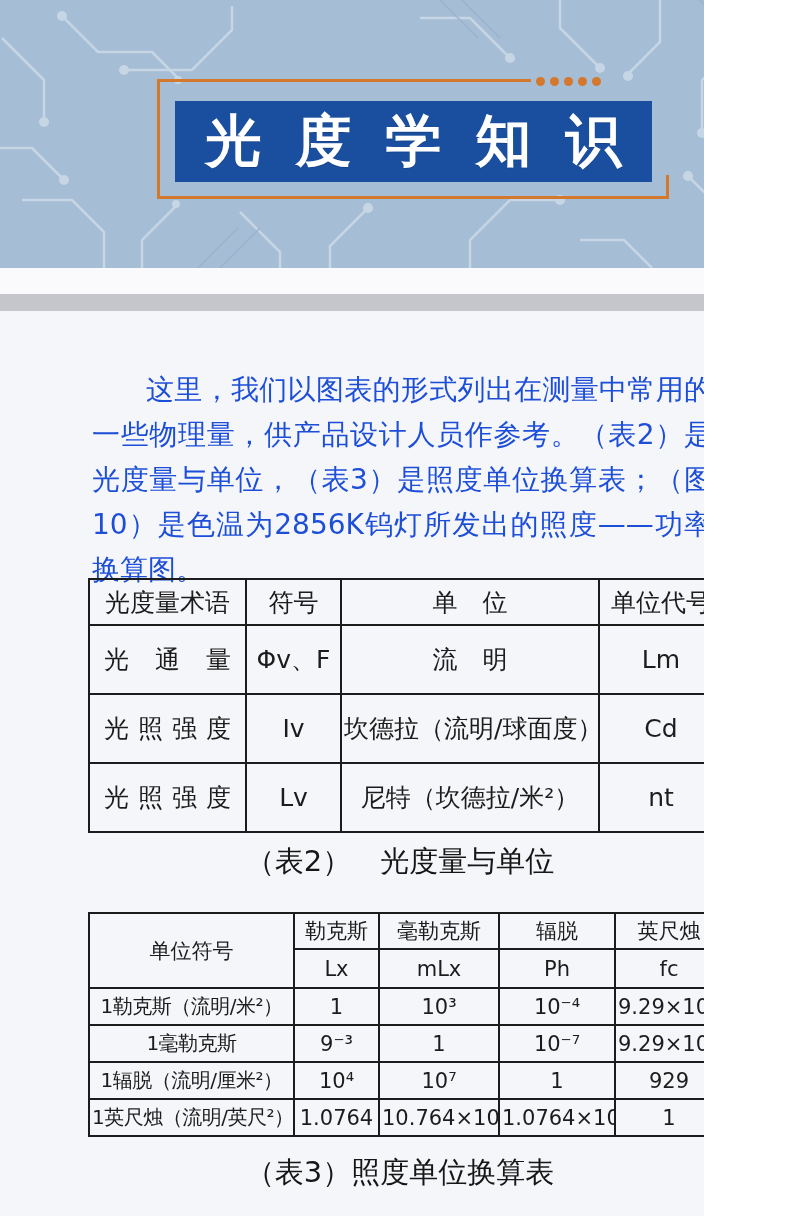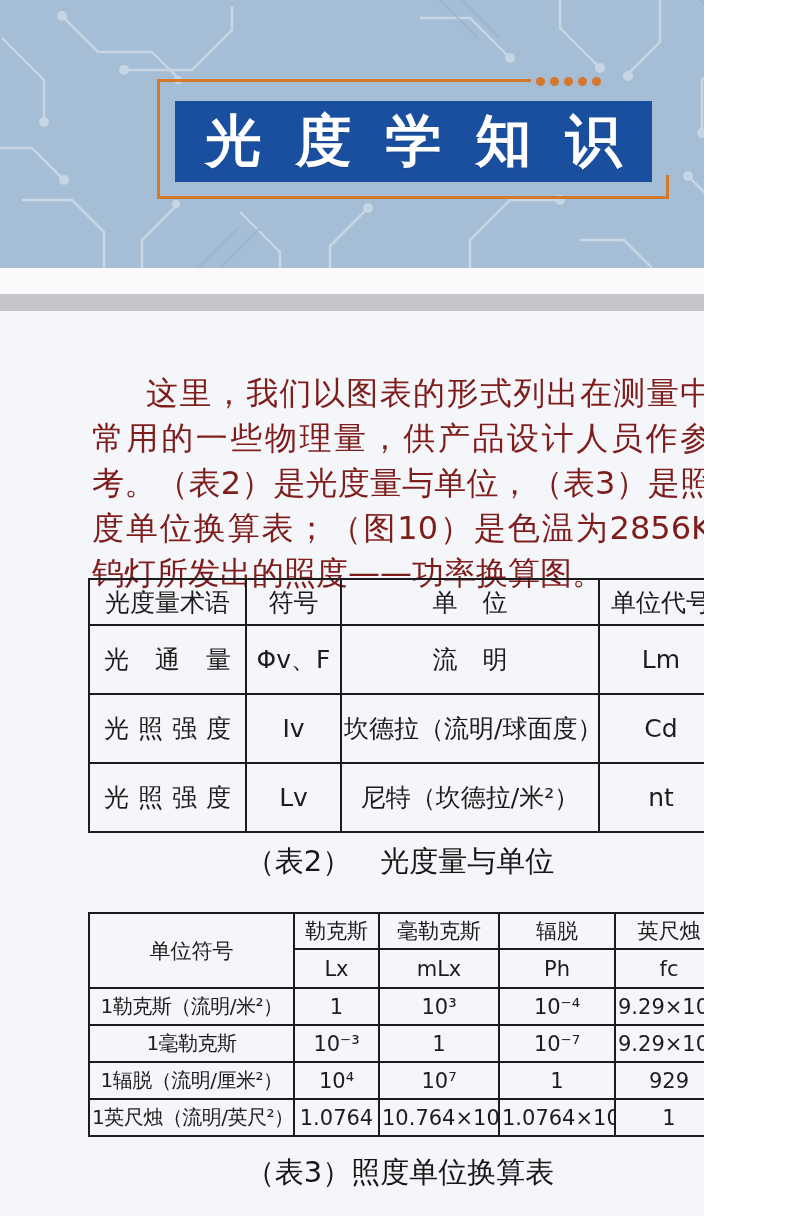--- a/index.html
+++ b/index.html
@@ -35,21 +35,21 @@
     text-shadow:0 1px 0 rgba(0,0,0,.15);
   }
 
   
   .band-white { position:absolute; left:0; top:268px; width:800px; height:26px; background:#fafafc; }
   .band-gray  { position:absolute; left:0; top:294px; width:800px; height:17px; background:#c5c6cc; }
 
   
   .intro {
     position:absolute; left:92px; top:339px; width:620px;
-    font-size:32px; line-height:45px; color:#7f1d1d;
+    font-size:28px; line-height:45px; color:#1d4ed8;
     text-align:justify; text-indent:54px;
   }
 
   
   table.tbl {
     position:absolute; border-collapse:collapse; table-layout:fixed;
   }
   table.tbl td, table.tbl th {
     border:2px solid #1c1c1c; text-align:center; vertical-align:middle;
     font-weight:normal; padding:0 2px; white-space:nowrap; overflow:hidden;
@@ -208,21 +208,21 @@
     </tr>
     <tr class="drow">
       <td class="rowlabel">1勒克斯（流明/米²）</td>
       <td>1</td>
       <td>10³</td>
       <td>10⁻⁴</td>
       <td>9.29×10⁻²</td>
     </tr>
     <tr class="drow">
       <td class="rowlabel">1毫勒克斯</td>
-      <td>10⁻³</td>
+      <td>9⁻³</td>
       <td>1</td>
       <td>10⁻⁷</td>
       <td>9.29×10⁻⁵</td>
     </tr>
     <tr class="drow">
       <td class="rowlabel">1辐脱（流明/厘米²）</td>
       <td>10⁴</td>
       <td>10⁷</td>
       <td>1</td>
       <td>929</td>

